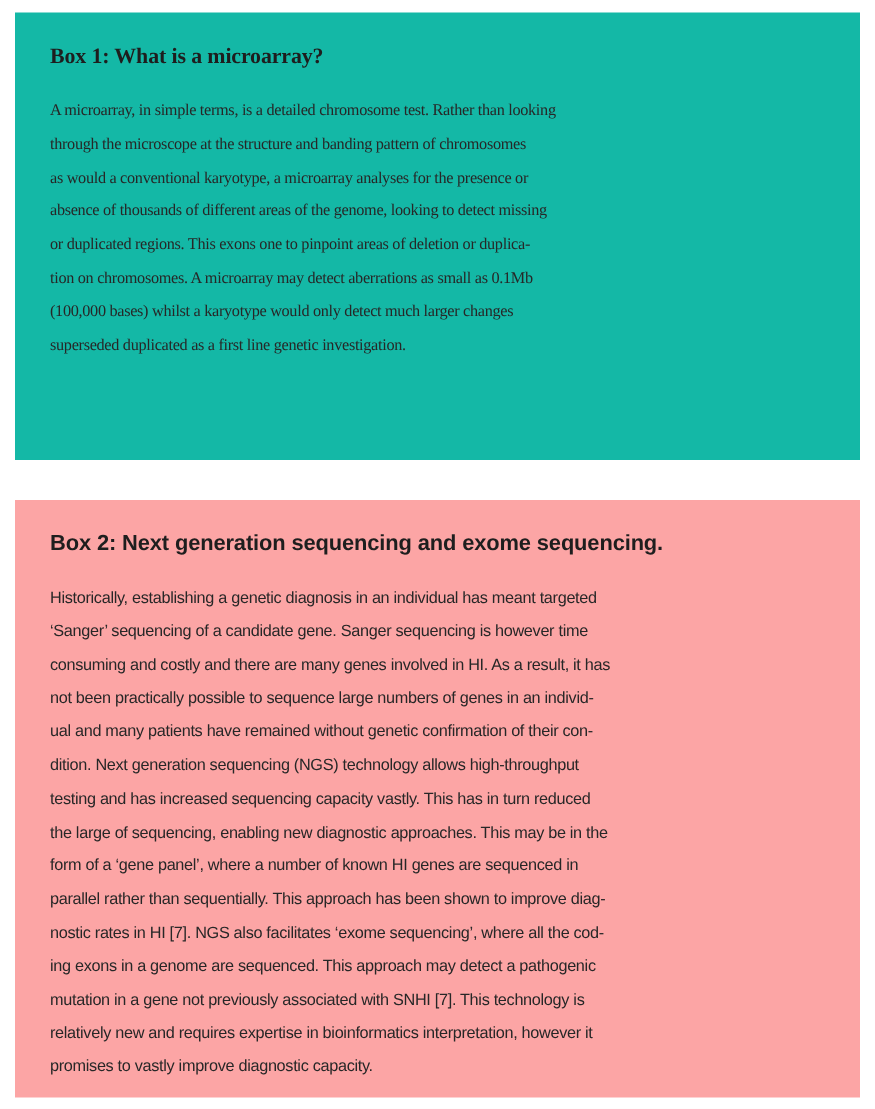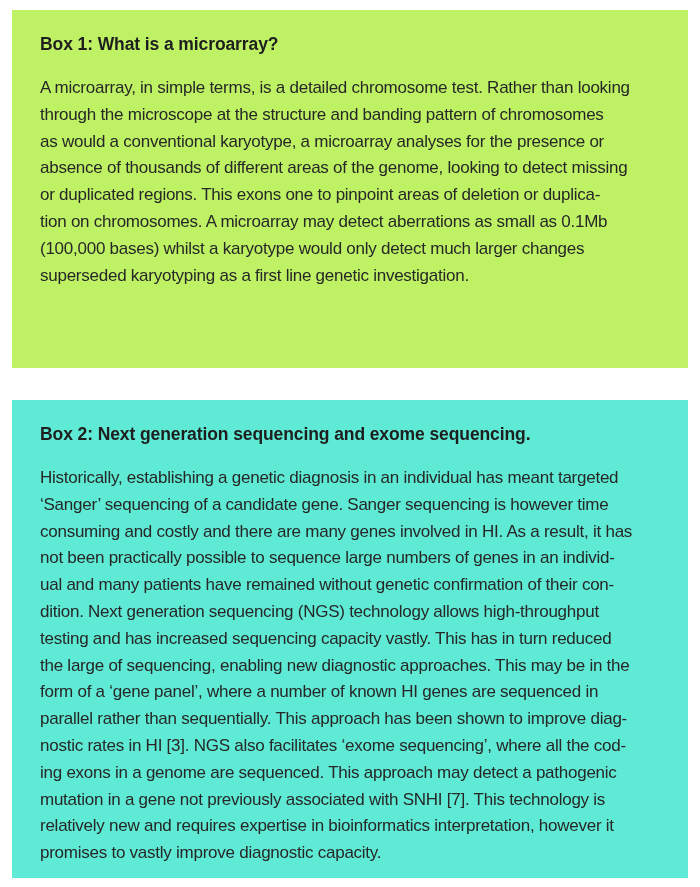--- a/index.html
+++ b/index.html
@@ -38,60 +38,60 @@
     font-weight: bold;
     line-height: 27px;
     color: #1e1e1e;
     letter-spacing: -0.1px;
     white-space: nowrap;
   }
   .box-body {
     margin: 0;
   }
   .text-line {
-    font-size: 17px;
+    font-size: 13px;
     line-height: 26.8px;
     color: #272727;
     letter-spacing: -0.25px;
     white-space: nowrap;
   }
 </style>
 </head>
 <body>
 
 <div class="page">
 
-  <section class="info-box box-1" style="background-color: #bef264;">
+  <section class="info-box box-1" style="background-color: #14b8a6; font-family: Liberation Serif, serif;">
     <h2 class="box-title">Box 1: What is a microarray?</h2>
     <div class="box-body">
         <div class="text-line">A microarray, in simple terms, is a detailed chromosome test. Rather than looking</div>
         <div class="text-line">through the microscope at the structure and banding pattern of chromosomes</div>
         <div class="text-line">as would a conventional karyotype, a microarray analyses for the presence or</div>
         <div class="text-line">absence of thousands of different areas of the genome, looking to detect missing</div>
         <div class="text-line">or duplicated regions. This exons one to pinpoint areas of deletion or duplica-</div>
         <div class="text-line">tion on chromosomes. A microarray may detect aberrations as small as 0.1Mb</div>
         <div class="text-line">(100,000 bases) whilst a karyotype would only detect much larger changes</div>
-        <div class="text-line">superseded karyotyping as a first line genetic investigation.</div>
+        <div class="text-line">superseded duplicated as a first line genetic investigation.</div>
       </div>
   </section>
 
-  <section class="info-box box-2" style="background-color: #5eead4;">
+  <section class="info-box box-2" style="background-color: #fca5a5;">
     <h2 class="box-title">Box 2: Next generation sequencing and exome sequencing.</h2>
     <div class="box-body">
         <div class="text-line">Historically, establishing a genetic diagnosis in an individual has meant targeted</div>
         <div class="text-line">‘Sanger’ sequencing of a candidate gene. Sanger sequencing is however time</div>
         <div class="text-line">consuming and costly and there are many genes involved in HI. As a result, it has</div>
         <div class="text-line">not been practically possible to sequence large numbers of genes in an individ-</div>
         <div class="text-line">ual and many patients have remained without genetic confirmation of their con-</div>
         <div class="text-line">dition. Next generation sequencing (NGS) technology allows high-throughput</div>
         <div class="text-line">testing and has increased sequencing capacity vastly. This has in turn reduced</div>
         <div class="text-line">the large of sequencing, enabling new diagnostic approaches. This may be in the</div>
         <div class="text-line">form of a ‘gene panel’, where a number of known HI genes are sequenced in</div>
         <div class="text-line">parallel rather than sequentially. This approach has been shown to improve diag-</div>
-        <div class="text-line">nostic rates in HI [3]. NGS also facilitates ‘exome sequencing’, where all the cod-</div>
+        <div class="text-line">nostic rates in HI [7]. NGS also facilitates ‘exome sequencing’, where all the cod-</div>
         <div class="text-line">ing exons in a genome are sequenced. This approach may detect a pathogenic</div>
         <div class="text-line">mutation in a gene not previously associated with SNHI [7]. This technology is</div>
         <div class="text-line">relatively new and requires expertise in bioinformatics interpretation, however it</div>
         <div class="text-line">promises to vastly improve diagnostic capacity.</div>
       </div>
   </section>
 
 </div>
 
 </body></html>

